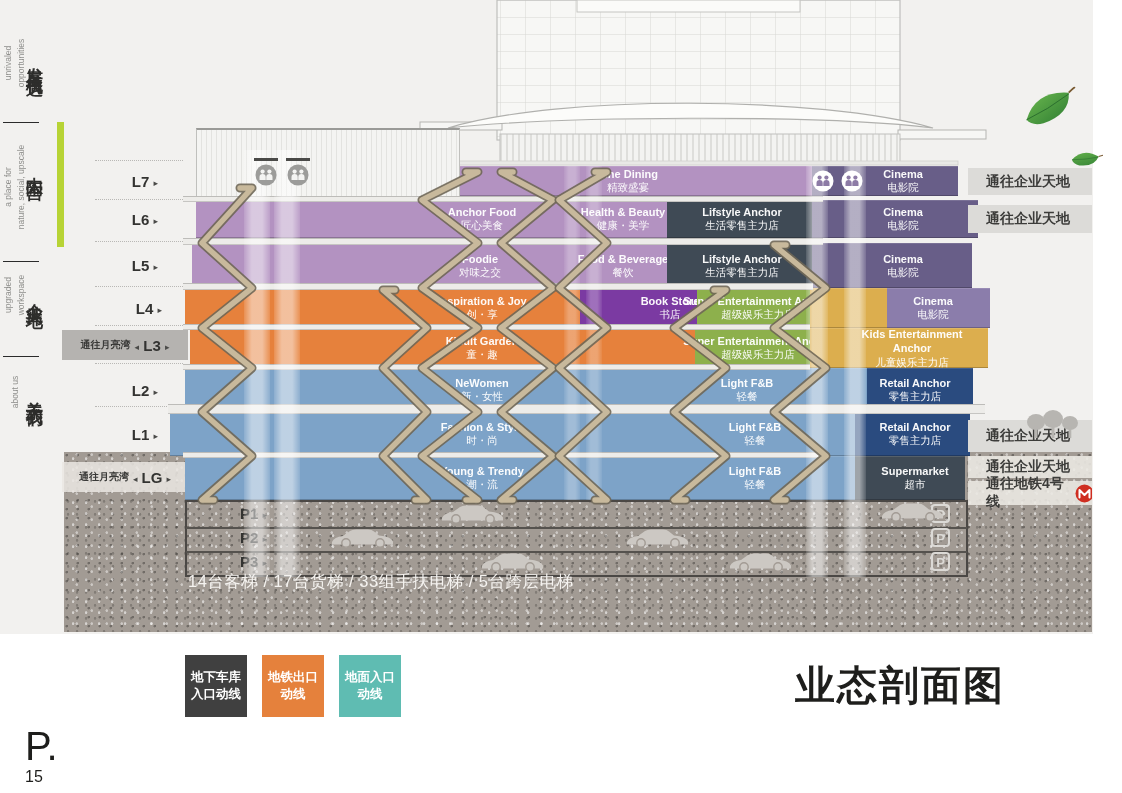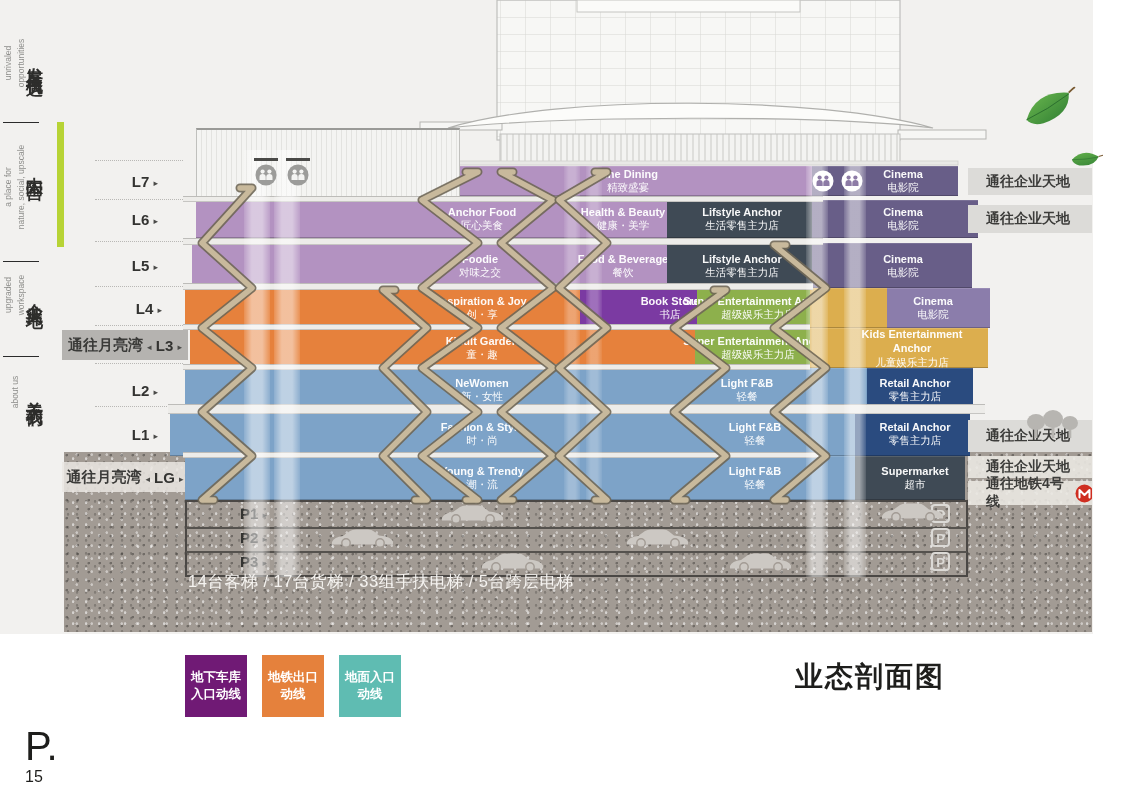--- a/index.html
+++ b/index.html
@@ -13,21 +13,21 @@
          color:#2d2d2b;letter-spacing:3px;line-height:1;}
   .sb-en{font-size:8.5px;color:#8f8f8c;text-align:center;white-space:pre-line;line-height:1.5;
          transform:translate(-50%,-50%) rotate(-90deg);}
   .sb-div{height:1px;background:#2b2b2b;left:3px;width:36px;}
   .accent-bar{left:57px;width:7px;background:#b7d335;}
   
   .flabel{font-size:15px;font-weight:700;color:#333331;white-space:nowrap;}
   .flabel .arr{font-size:9px;vertical-align:1px;color:#4a4a48;}
   .dotline{border-top:1.5px dotted #b9b8b5;height:0;}
   .lband{display:flex;align-items:center;justify-content:center;gap:4px;}
-  .lband .pre{font-size:15px;font-weight:700;color:#3a3a38;}
+  .lband .pre{font-size:10px;font-weight:700;color:#3a3a38;}
   
   .blk{box-shadow:inset 0 -1px rgba(0,0,0,.22), inset 0 1px rgba(255,255,255,.12);}
   .blk-txt{transform:translate(-50%,-50%);text-align:center;color:rgba(255,255,255,.96);
            white-space:nowrap;line-height:1.3;}
   .blk-txt .en{font-size:11px;font-weight:700;display:block;white-space:pre-line;}
   .blk-txt .zh{font-size:10.5px;display:block;}
   .slab{background:#edece9;border-top:1px solid #bdbcb9;border-bottom:1px solid #c6c5c2;}
   .shaft{background:linear-gradient(90deg,rgba(255,255,255,.12),rgba(255,255,255,.5) 30%,
           rgba(255,255,255,.5) 70%,rgba(255,255,255,.12));}
   
@@ -47,21 +47,21 @@
   .picon{width:19px;height:19px;border:2px solid #dcdad6;border-radius:4px;color:#dcdad6;
          font-size:13px;font-weight:700;text-align:center;line-height:18px;box-sizing:border-box;}
   
   .roof{background:repeating-linear-gradient(90deg,#f4f4f2 0 4px,#e3e3e0 4px 5px);
         border-top:2px solid #9a9a97;border-left:1px solid #c0c0bd;border-right:1px solid #c0c0bd;}
   .lift-bar{height:3px;background:#4a4a48;}
   
   .legend-box{width:62px;height:62px;display:flex;align-items:center;justify-content:center;
               text-align:center;color:#fff;font-size:12.5px;font-weight:700;line-height:1.4;
               white-space:pre-line;}
-  .title-zh{font-size:28px;font-weight:700;color:#1e1e1c;letter-spacing:2px;}
+  .title-zh{font-size:40px;font-weight:700;color:#1e1e1c;letter-spacing:2px;}
   .title-en{font-size:23px;color:#2b2b29;margin-top:2px;letter-spacing:1px;}
   .page-p{font-size:40px;color:#1e1e1c;font-weight:500;line-height:.9;}
   .page-n{font-size:16px;color:#1e1e1c;margin-top:4px;}
   .stats{font-size:16.5px;color:#f5f3f0;letter-spacing:.5px;}
 </style>
 </head>
 <body>
 
 <div id="stage">
   <div class="abs bg-main"></div>
@@ -396,21 +396,21 @@
     <path d="M40,4 q4,-3 6,-4" stroke="#7a5b33" stroke-width="1.6" fill="none"></path>
       </svg>
       <svg width="30" height="40" viewBox="0 0 48 30" style="position: absolute; left: 1072px; top: 140px; transform: rotate(18deg);">
         <path d="M1,22 Q12,-2 40,4 Q39,22 15,27 Q5,28 1,22 Z" fill="url(#leafg)"></path>
     <path d="M1,22 Q20,16 40,5" stroke="#2c6e2f" stroke-width=".8" fill="none"></path>
     <path d="M40,4 q4,-3 6,-4" stroke="#7a5b33" stroke-width="1.6" fill="none"></path>
       </svg>
     </div>
 
   <div class="abs" id="legend-row" style="left:185px;top:655px;display:flex;gap:15px;">
-      <div class="legend-box" style="background: #701a75;">地下车库
+      <div class="legend-box" style="background: #404040;">地下车库
 入口动线</div>
       <div class="legend-box" style="background: rgb(229, 129, 60);">地铁出口
 动线</div>
       <div class="legend-box" style="background: rgb(95, 188, 178);">地面入口
 动线</div>
     </div>
 
   <div class="abs" style="left:795px;top:658px;">
     <div class="title-zh">业态剖面图</div>
   </div>

